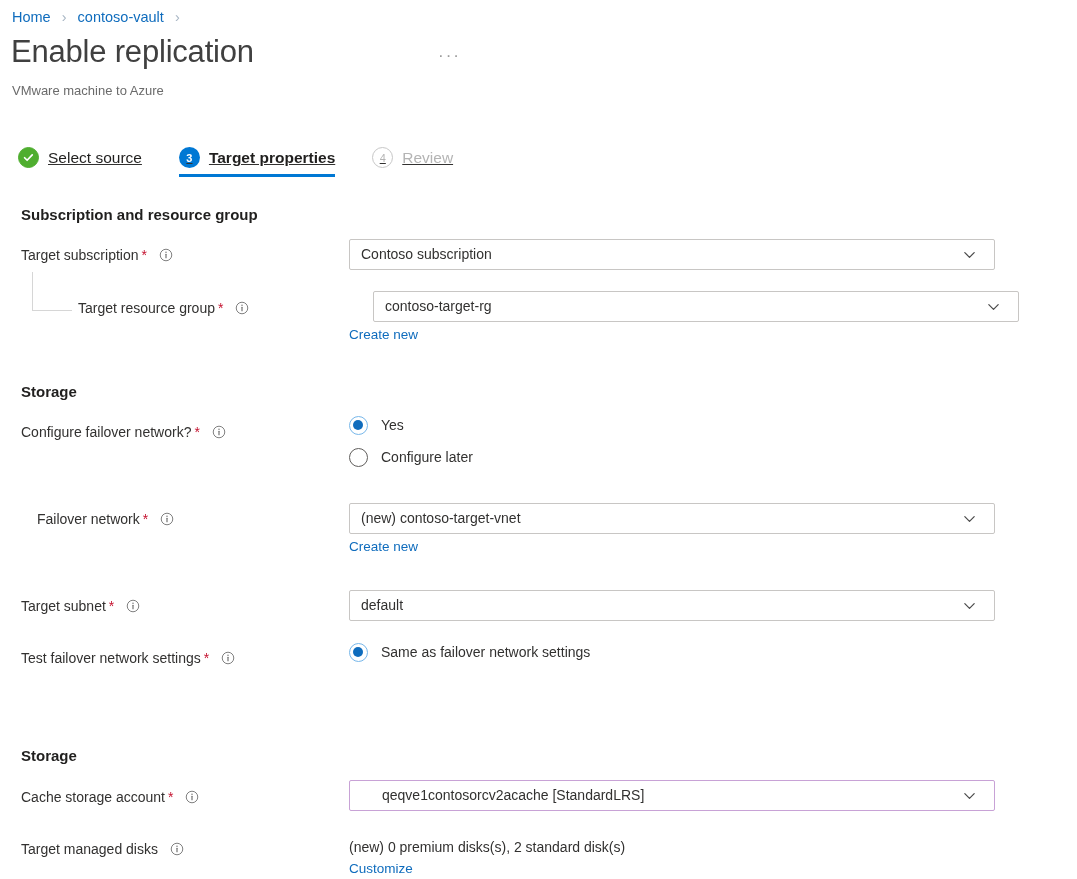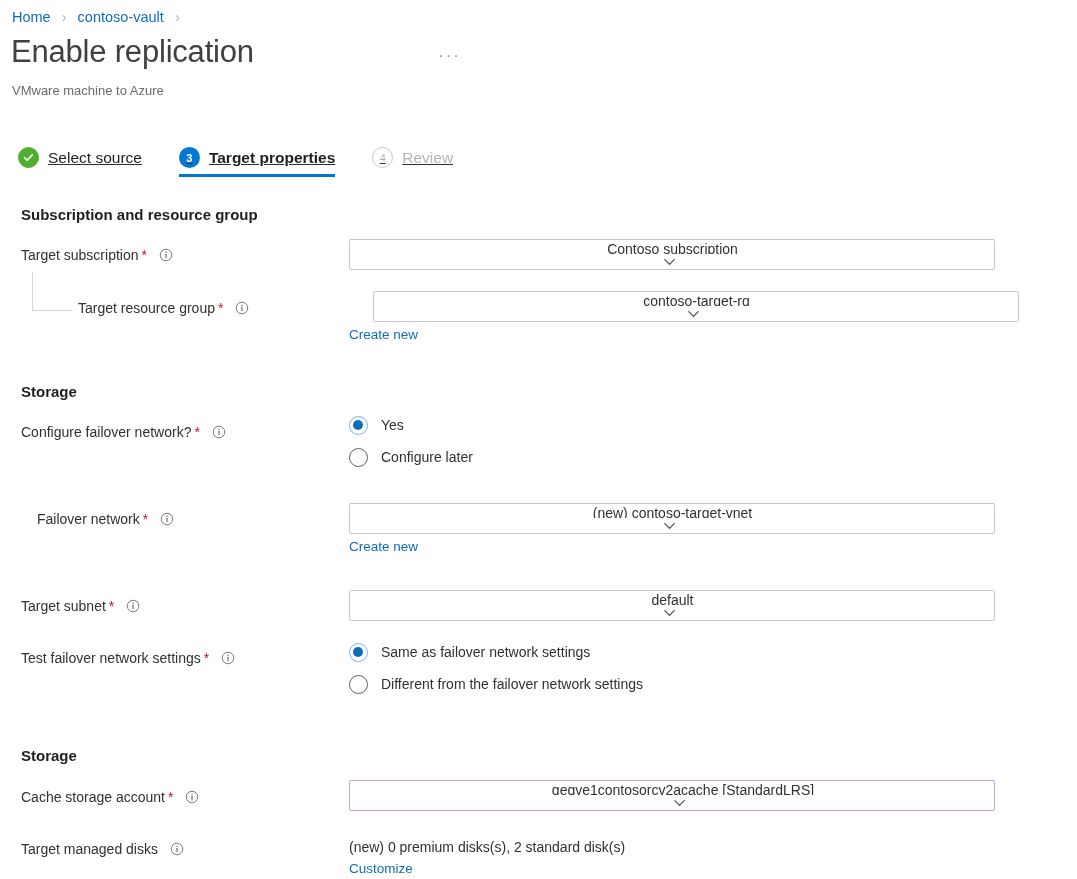--- a/index.html
+++ b/index.html
@@ -176,21 +176,20 @@
     left: 349px;
     width: 646px;
     height: 31px;
     background: #ffffff;
     border: 1px solid #c8c6c4;
     border-radius: 2px;
     display: flex;
     align-items: center;
     padding: 0 10px 0 11px;
     cursor: pointer;
-    flex-direction: column;
   }
   .dropdown.focused {
     border: 1.6px solid #c8a2d6;
     padding-left: 32px;
   }
   .dropdown-value {
     flex: 1 1 auto;
     font-size: 14px;
     line-height: 19px;
     color: #323130;
@@ -412,24 +411,20 @@
         <circle cx="8" cy="4.9" r="0.85" fill="#757575"></circle>
         <rect x="7.3" y="6.6" width="1.4" height="5" rx="0.6" fill="#757575"></rect>
       </svg>
     </span>
   </div>
   <div class="radio-group" style="top:636px;">
     <div class="radio-row">
       <span class="radio checked"></span>
       <span class="radio-label">Same as failover network settings</span>
     </div>
-    <div class="radio-row">
-      <span class="radio"></span>
-      <span class="radio-label">Different from the failover network settings</span>
-    </div>
   </div>
 
   <div class="section-head" style="top:746px;">Storage</div>
 
   <div class="field-label" style="left:21px; top:787px;">
     <span>Cache storage account</span><span class="req-star">*</span>
     <span class="info-icon">
       <svg width="14" height="14" viewBox="0 0 16 16" xmlns="http://www.w3.org/2000/svg">
         <circle cx="8" cy="8" r="6.6" fill="none" stroke="#757575" stroke-width="1.05"></circle>
         <circle cx="8" cy="4.9" r="0.85" fill="#757575"></circle>

